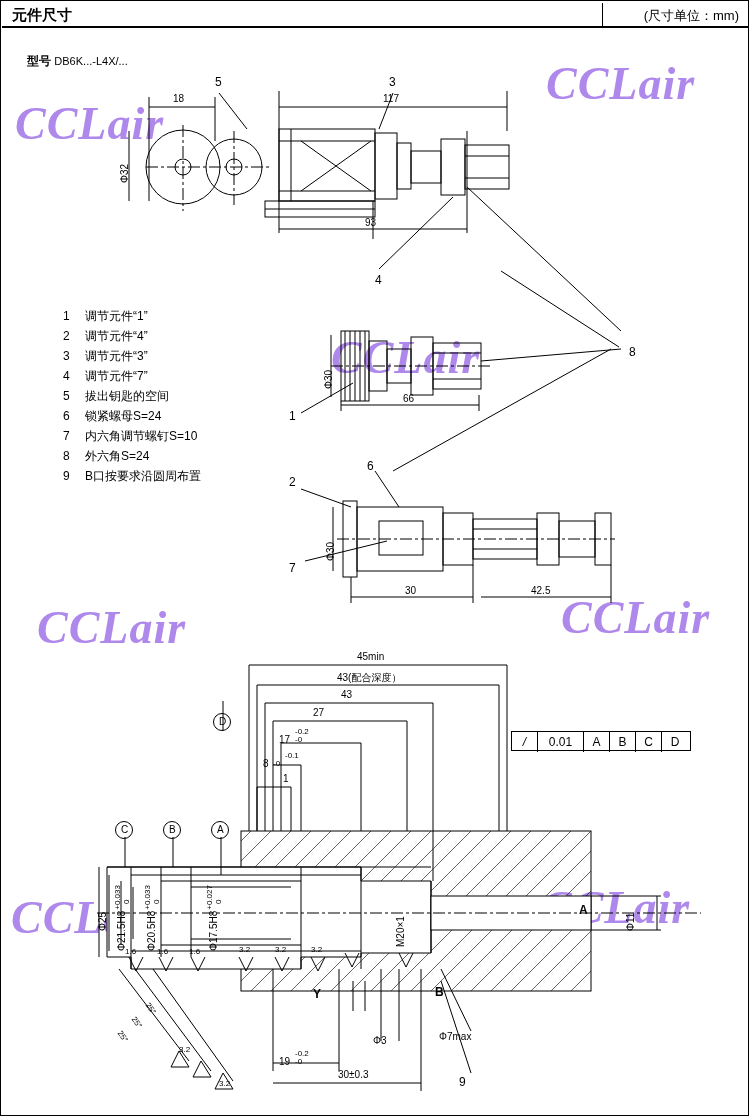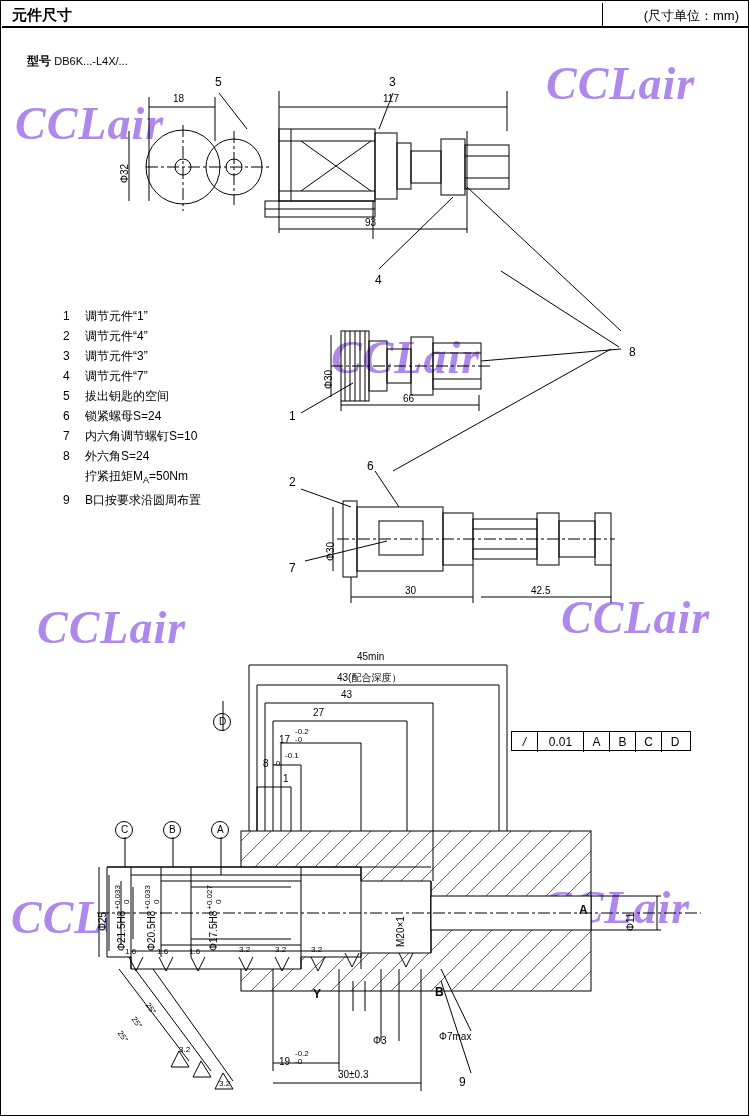--- a/index.html
+++ b/index.html
@@ -302,21 +302,20 @@
 
   <div class="legend">
     <div class="row"><span class="num">1</span><span>调节元件“1”</span></div>
     <div class="row"><span class="num">2</span><span>调节元件“4”</span></div>
     <div class="row"><span class="num">3</span><span>调节元件“3”</span></div>
     <div class="row"><span class="num">4</span><span>调节元件“7”</span></div>
     <div class="row"><span class="num">5</span><span>拔出钥匙的空间</span></div>
     <div class="row"><span class="num">6</span><span>锁紧螺母S=24</span></div>
     <div class="row"><span class="num">7</span><span>内六角调节螺钉S=10</span></div>
     <div class="row"><span class="num">8</span><span>外六角S=24</span></div>
-    <div class="row"><span class="ind"></span><span>拧紧扭矩M</span><span class="sub">A</span><span>=50Nm</span></div>
     <div class="row"><span class="num">9</span><span>B口按要求沿圆周布置</span></div>
   </div>
 
   <div class="lbl-s" style="left:356px;top:650px;">45min</div>
   <div class="lbl-s" style="left:336px;top:670px;">43(配合深度）</div>
   <div class="lbl-s" style="left:340px;top:688px;">43</div>
   <div class="lbl-s" style="left:312px;top:706px;">27</div>
   <div class="lbl-s" style="left:282px;top:772px;">1</div>
 
   <div style="position:absolute;left:278px;top:728px;">

